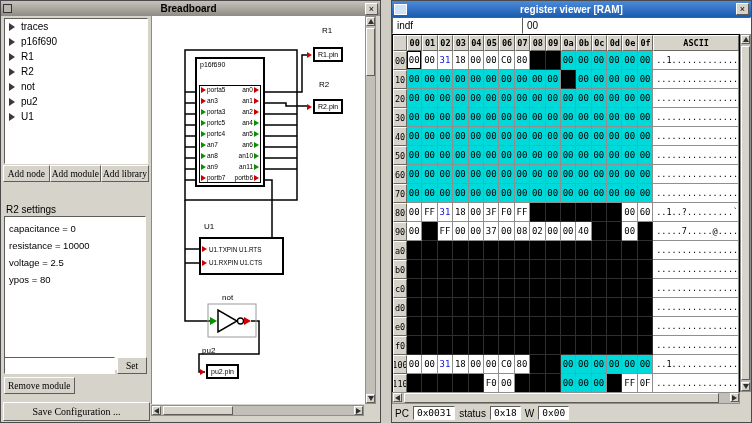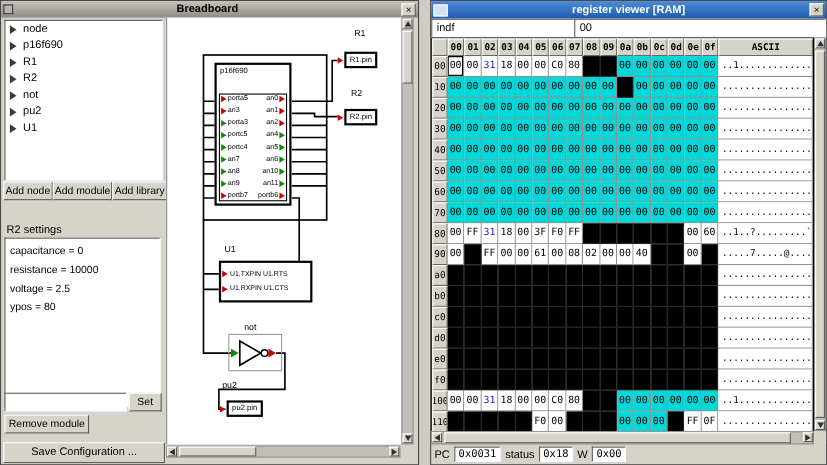--- a/index.html
+++ b/index.html
@@ -8,21 +8,21 @@
   #bb{left:0;top:0;width:381px;height:423px}
   #rv{left:391px;top:0;width:361px;height:423px}
   .tb{height:15px;display:flex;align-items:center;padding:0 2px;gap:3px}
   .tb-gray{background:linear-gradient(#c6c3bd,#8e8b85)}
   .tb-blue{background:linear-gradient(#4c8ad8,#1c5cb0);height:16px}
   .tb-title{flex:1;text-align:center;font-size:10px;font-weight:bold;line-height:13px}
   .tb-blue .tb-title{color:#fff}
   .tb-close{width:13px;height:12px;background:#d6d3cb;border:1px solid;border-color:#fff #5a5a5a #5a5a5a #fff;font-size:9px;line-height:10px;text-align:center;box-sizing:border-box}
   .menu-icon{width:9px;height:9px;border:1px solid #333;background:#b8b5af;box-sizing:border-box}
   .app-icon{width:13px;height:11px;background:#cfe2f7;border:1px solid #fff;box-sizing:border-box}
-  .btn{background:#d6d3cb;border:1px solid;border-color:#fdfdfd #5f5d58 #5f5d58 #fdfdfd;font-family:Liberation Sans, sans-serif;font-size:9.5px;color:#000;padding:0 3px;height:17px;box-sizing:border-box;cursor:default;white-space:nowrap}
+  .btn{background:#d6d3cb;border:1px solid;border-color:#fdfdfd #5f5d58 #5f5d58 #fdfdfd;font-family:Liberation Serif, serif;font-size:9.5px;color:#000;padding:0 3px;height:17px;box-sizing:border-box;cursor:default;white-space:nowrap}
   .sunken{background:#fff;border:1px solid;border-color:#5f5d58 #fdfdfd #fdfdfd #5f5d58;box-sizing:border-box}
   #bb-left{position:absolute;left:1px;top:15px;width:148px;height:407px}
   #tree{position:absolute;left:2px;top:2px;width:144px;height:146px;overflow:hidden}
   .titem{display:flex;align-items:center;height:15px;padding-left:4px;gap:6px;font-size:10px}
   .tri{width:0;height:0;border-top:4px solid transparent;border-bottom:4px solid transparent;border-left:6px solid #3a3a3a}
   #btnrow1{position:absolute;left:1px;top:149px;width:146px;display:flex}
   #btnrow1 .btn{flex:1;padding:0 1px}
   #btnrow2{position:absolute;left:1px;top:167px;display:flex}
   #settings-title{position:absolute;left:4px;top:188px;font-size:10px}
   #settings-box{position:absolute;left:2px;top:200px;width:142px;height:154px;font-size:9.5px;padding:3px 0;overflow:hidden}
@@ -87,21 +87,21 @@
     <div class="tb tb-gray">
       <span class="menu-icon"></span>
       <span class="tb-title">Breadboard</span>
       <span class="tb-close">×</span>
     </div>
 
     <div id="bb-left">
       <div id="tree" class="sunken">
           <div class="titem">
             <span class="tri"></span>
-            <span>node</span>
+            <span>traces</span>
           </div>
           <div class="titem">
             <span class="tri"></span>
             <span>p16f690</span>
           </div>
           <div class="titem">
             <span class="tri"></span>
             <span>R1</span>
           </div>
           <div class="titem">
@@ -525,21 +525,21 @@
           <div class="cell" style="background: rgb(255, 255, 255); color: rgb(0, 0, 0);">60</div>
           <div class="cell ascii">..1..?.........`</div>
         </div>
         <div class="rrow">
           <div class="cell addr">90</div>
           <div class="cell" style="background: rgb(255, 255, 255); color: rgb(0, 0, 0);">00</div>
           <div class="cell ck" style="background: rgb(0, 0, 0);"></div>
           <div class="cell" style="background: rgb(255, 255, 255); color: rgb(0, 0, 0);">FF</div>
           <div class="cell" style="background: rgb(255, 255, 255); color: rgb(0, 0, 0);">00</div>
           <div class="cell" style="background: rgb(255, 255, 255); color: rgb(0, 0, 0);">00</div>
-          <div class="cell" style="background: rgb(255, 255, 255); color: rgb(0, 0, 0);">61</div>
+          <div class="cell" style="background: rgb(255, 255, 255); color: rgb(0, 0, 0);">37</div>
           <div class="cell" style="background: rgb(255, 255, 255); color: rgb(0, 0, 0);">00</div>
           <div class="cell" style="background: rgb(255, 255, 255); color: rgb(0, 0, 0);">08</div>
           <div class="cell" style="background: rgb(255, 255, 255); color: rgb(0, 0, 0);">02</div>
           <div class="cell" style="background: rgb(255, 255, 255); color: rgb(0, 0, 0);">00</div>
           <div class="cell" style="background: rgb(255, 255, 255); color: rgb(0, 0, 0);">00</div>
           <div class="cell" style="background: rgb(255, 255, 255); color: rgb(0, 0, 0);">40</div>
           <div class="cell ck" style="background: rgb(0, 0, 0);"></div>
           <div class="cell ck" style="background: rgb(0, 0, 0);"></div>
           <div class="cell" style="background: rgb(255, 255, 255); color: rgb(0, 0, 0);">00</div>
           <div class="cell ck" style="background: rgb(0, 0, 0);"></div>

